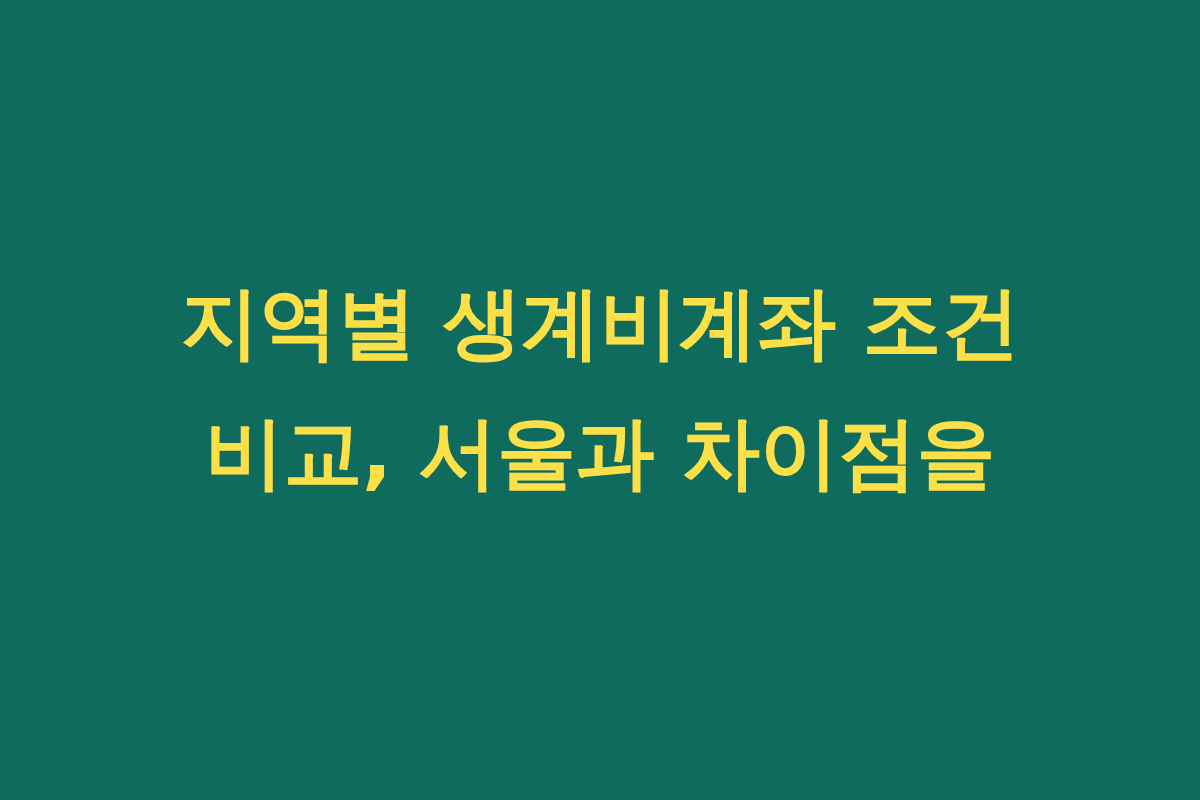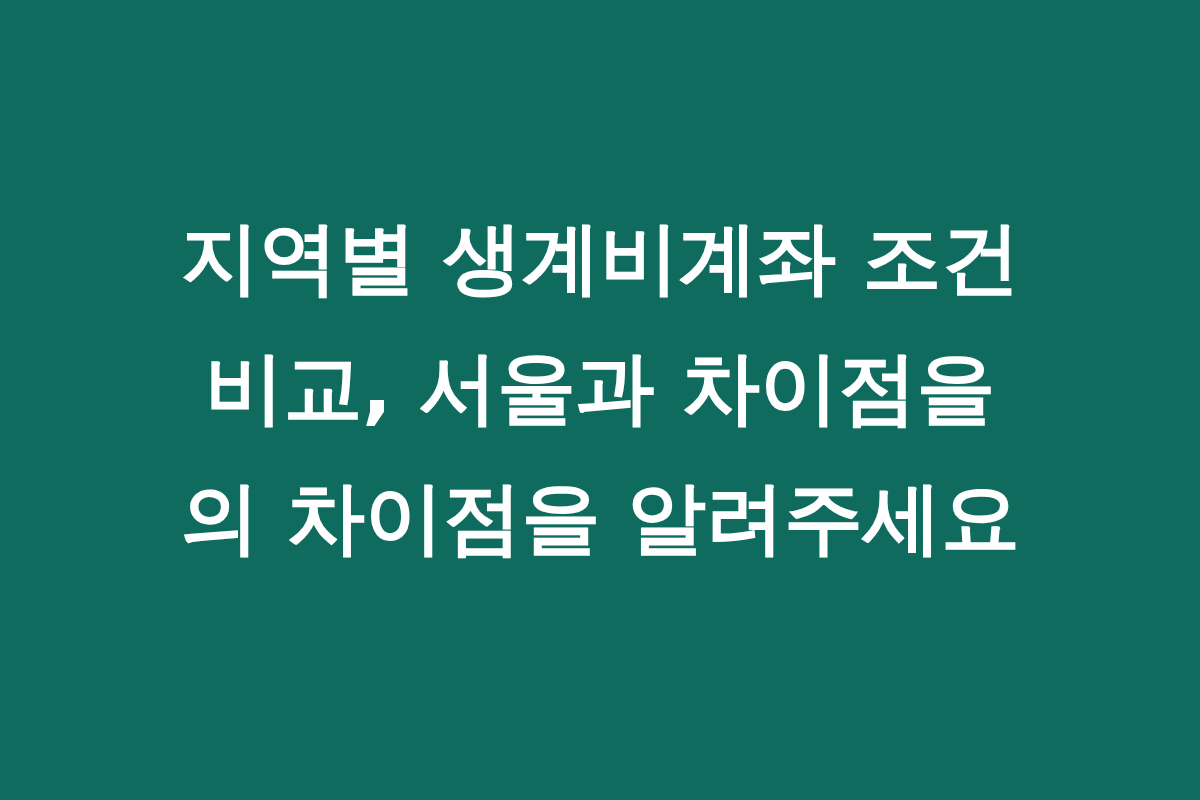--- a/index.html
+++ b/index.html
@@ -47,19 +47,18 @@
   .headline-line {
     display: block;
     white-space: nowrap;
   }
 </style>
 </head>
 <body>
 
 <div id="card" style="background-color: rgb(14, 107, 94);">
 
-  <h1 id="headline" style="color: #ffffff;">
+  <h1 id="headline" style="color: #fde047;">
     <span class="headline-line">지역별 생계비계좌 조건</span>
     <span class="headline-line">비교, 서울과 차이점을</span>
-    <span class="headline-line">의 차이점을 알려주세요</span>
   </h1>
 
 </div>
 
 </body></html>

